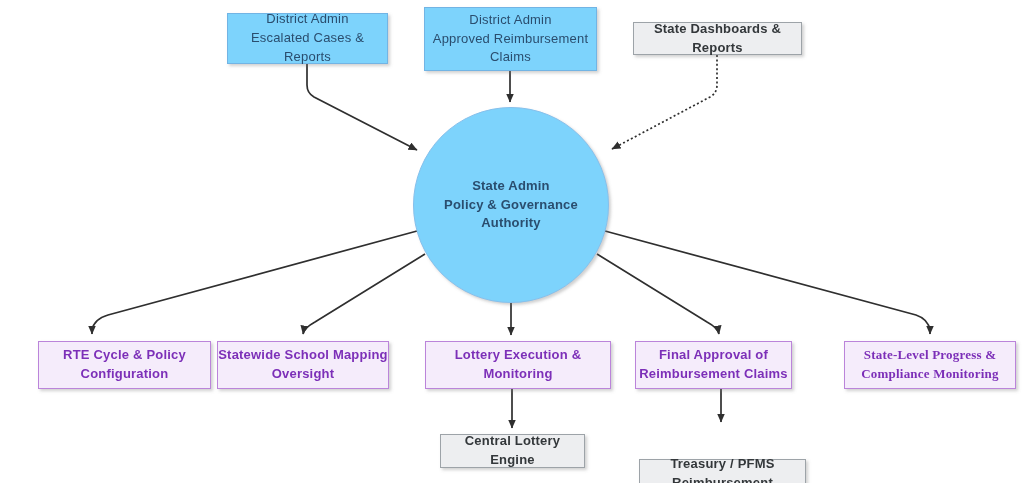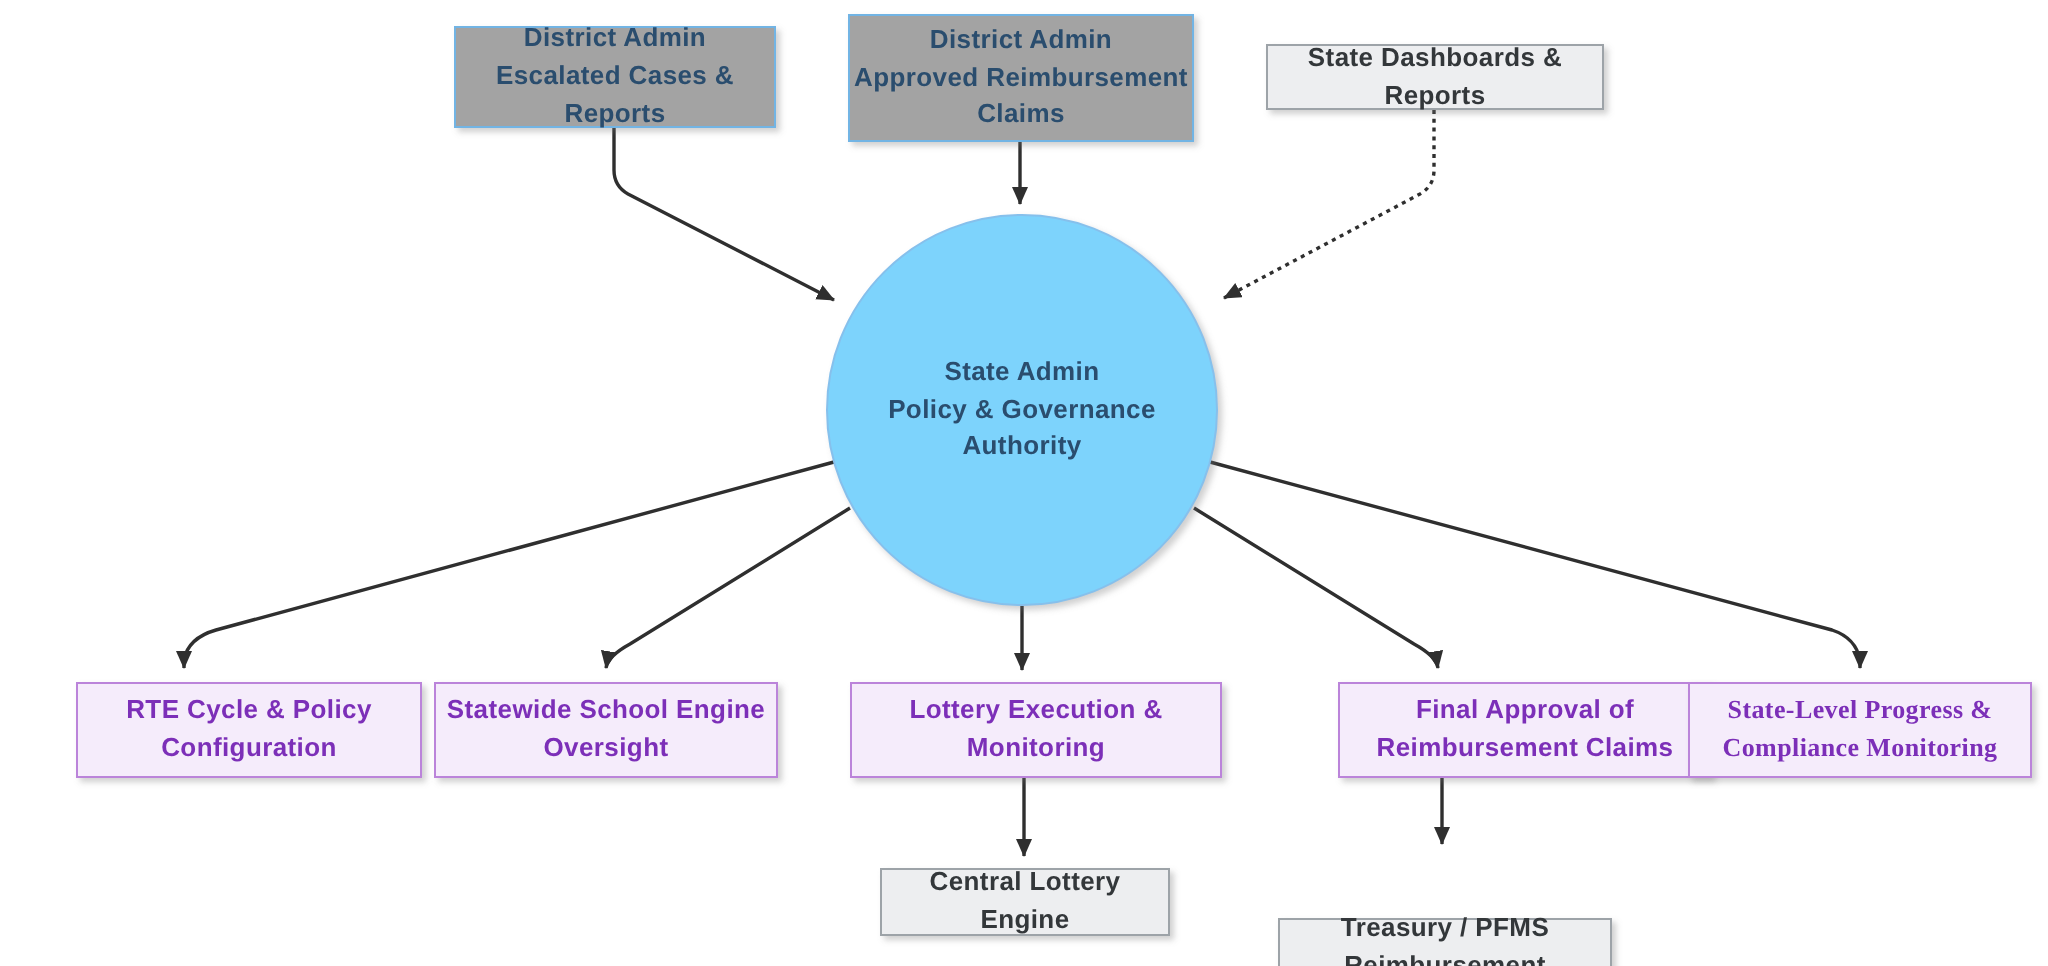--- a/index.html
+++ b/index.html
@@ -24,24 +24,24 @@
     align-items: center;
     justify-content: center;
     text-align: center;
     font-size: 13px;
     line-height: 1.45;
     letter-spacing: 0.2px;
     white-space: pre-line;
     box-shadow: 2px 2px 3px rgba(120,120,120,0.35);
   }
   .node.blue {
-    background: #a3a3a3;
+    background: #7dd3fc;
     border: 1.4px solid #72b4e4;
     color: #2a4d6e;
-    font-weight: bold;
+    font-weight: normal;
   }
   .node.circle {
     background: #7dd3fc;
     border: 1.4px solid #86c0ec;
     color: #2a4d6e;
     border-radius: 50%;
     font-weight: bold;
   }
   .node.purple {
     background: #f5ecfb;
@@ -56,21 +56,21 @@
     font-weight: bold;
   }
   
   #n-district-escalated { left: 227px; top: 13px;  width: 161px; height: 51px; }
   #n-district-approved  { left: 424px; top: 7px;   width: 173px; height: 64px; }
   #n-state-dashboards   { left: 633px; top: 22px;  width: 169px; height: 33px; }
   #n-state-admin        { left: 413px; top: 107px; width: 196px; height: 196px; }
   #n-rte-cycle          { left: 5px;   top: 341px; width: 173px; height: 48px; margin-left: 33px; }
   #n-school-mapping     { left: 217px; top: 341px; width: 172px; height: 48px; }
   #n-lottery-execution  { left: 425px; top: 341px; width: 186px; height: 48px; }
-  #n-final-approval     { left: 635px; top: 341px; width: 187px; height: 48px; margin-left: 34px; }
+  #n-final-approval     { left: 635px; top: 341px; width: 157px; height: 48px; }
   #n-state-progress     { left: 844px; top: 341px; width: 172px; height: 48px; font-family: Liberation Serif, serif; }
   #n-central-lottery    { left: 440px; top: 434px; width: 145px; height: 34px; }
   #n-treasury           { left: 639px; top: 428px; width: 167px; height: 49px; margin-top: 31px; }
   .edge { fill: none; stroke: #2f2f2f; stroke-width: 1.7; }
   .edge.dotted { stroke-dasharray: 2 2.4; }
 </style>
 </head>
 <body>
 
 <div class="canvas">
@@ -102,21 +102,21 @@
 
   <div id="n-state-dashboards" class="node gray">State Dashboards &amp; Reports</div>
 
   <div id="n-state-admin" class="node circle">State Admin
 Policy &amp; Governance
 Authority</div>
 
   <div id="n-rte-cycle" class="node purple">RTE Cycle &amp; Policy
 Configuration</div>
 
-  <div id="n-school-mapping" class="node purple">Statewide School Engine
+  <div id="n-school-mapping" class="node purple">Statewide School Mapping
 Oversight</div>
 
   <div id="n-lottery-execution" class="node purple">Lottery Execution &amp;
 Monitoring</div>
 
   <div id="n-final-approval" class="node purple">Final Approval of
 Reimbursement Claims</div>
 
   <div id="n-state-progress" class="node purple">State-Level Progress &amp;
 Compliance Monitoring</div>

